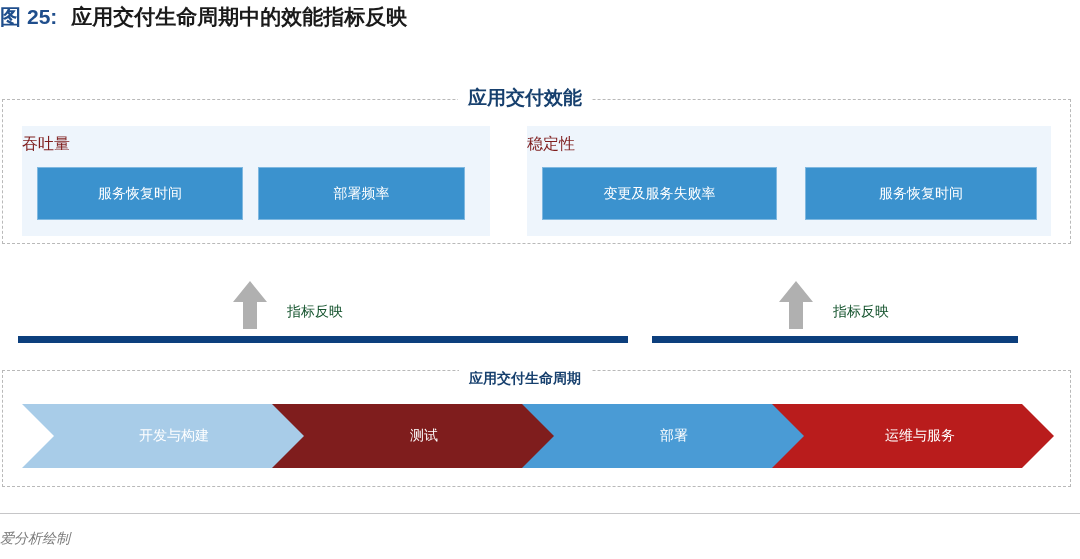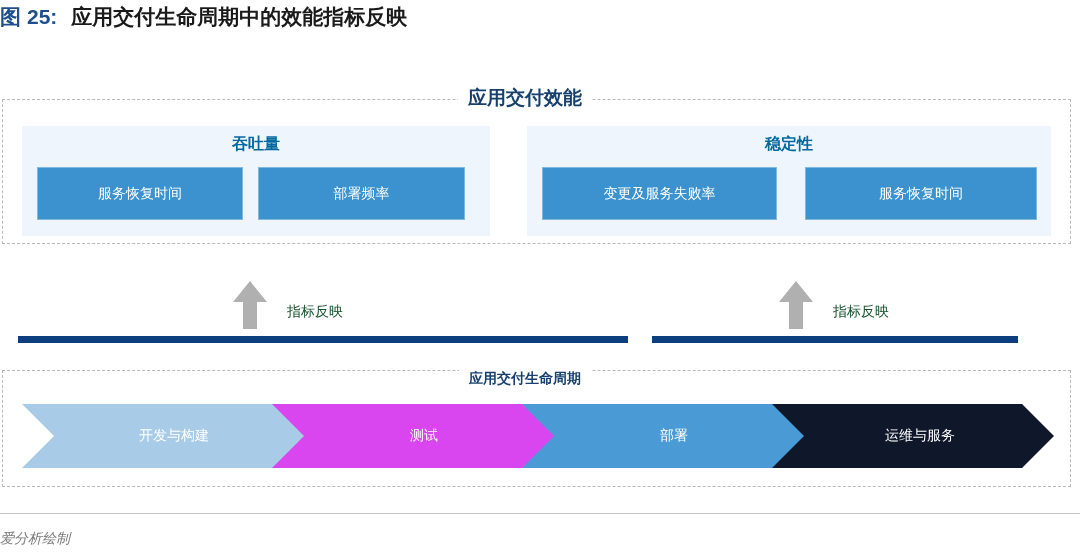--- a/index.html
+++ b/index.html
@@ -44,22 +44,21 @@
   
   .panel {
     position: absolute;
     background: #eef5fc;
   }
   .panel-left  { left: 22px;  top: 126px; width: 468px; height: 110px; }
   .panel-right { left: 527px; top: 126px; width: 524px; height: 110px; padding-left: 12px; }
 
   .panel-title {
     position: absolute; left: 0; top: 8px; width: 100%;
-    text-align: center;
-    font-size: 16px; font-weight: bold; color: #0369a1;
+    font-size: 16px; font-weight: normal; color: #7f1d1d;
   }
 
   
   .metric {
     position: absolute;
     top: 41px; height: 53px;
     background: #3b92ce;
     border: 1px solid #7fb8e0;
     color: #ffffff;
     font-size: 14px;
@@ -163,29 +162,29 @@
   <div class="rule rule-right"></div>
 
   <div class="dashed-box box-bot"></div>
   <div class="box-caption cap-bot">应用交付生命周期</div>
 
   <div class="chevrons">
     <div class="chev" style="left:0px; width:290px; background:#a8cce8;
                 clip-path: polygon(0 0, 258px 0, 290px 32px, 258px 64px, 0 64px, 32px 32px);">
       <span>开发与构建</span>
     </div>
-    <div class="chev" style="left:250px; width:290px; background:#d946ef;
+    <div class="chev" style="left:250px; width:290px; background:#7f1d1d;
                 clip-path: polygon(0 0, 258px 0, 290px 32px, 258px 64px, 0 64px, 32px 32px);">
       <span>测试</span>
     </div>
     <div class="chev" style="left:500px; width:290px; background:#4a9bd5;
                 clip-path: polygon(0 0, 258px 0, 290px 32px, 258px 64px, 0 64px, 32px 32px);">
       <span>部署</span>
     </div>
-    <div class="chev" style="left:750px; width:282px; background:#0f172a;
+    <div class="chev" style="left:750px; width:282px; background:#b91c1c;
                 clip-path: polygon(0 0, 250px 0, 282px 32px, 250px 64px, 0 64px, 32px 32px);">
       <span>运维与服务</span>
     </div>
   </div>
 
   <div class="divider"></div>
   <div class="source">爱分析绘制</div>
 
 </div>
 

